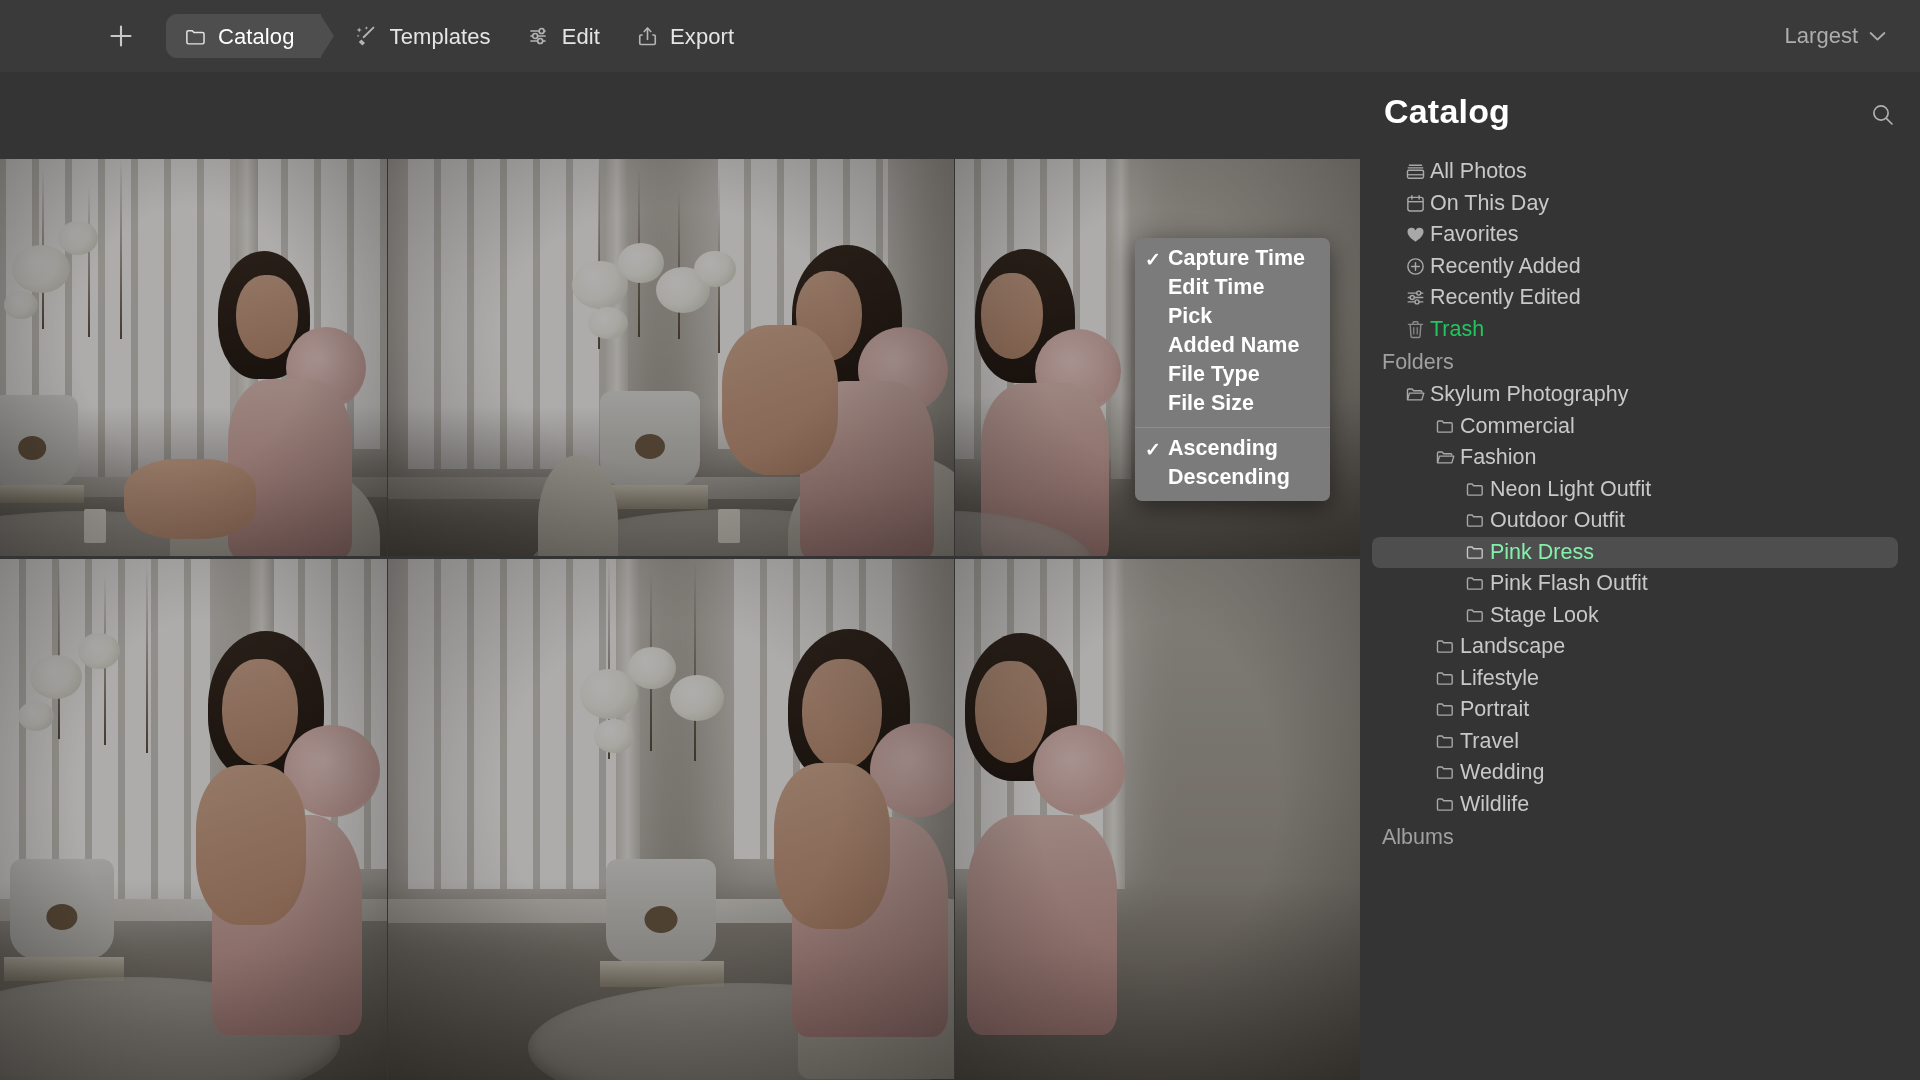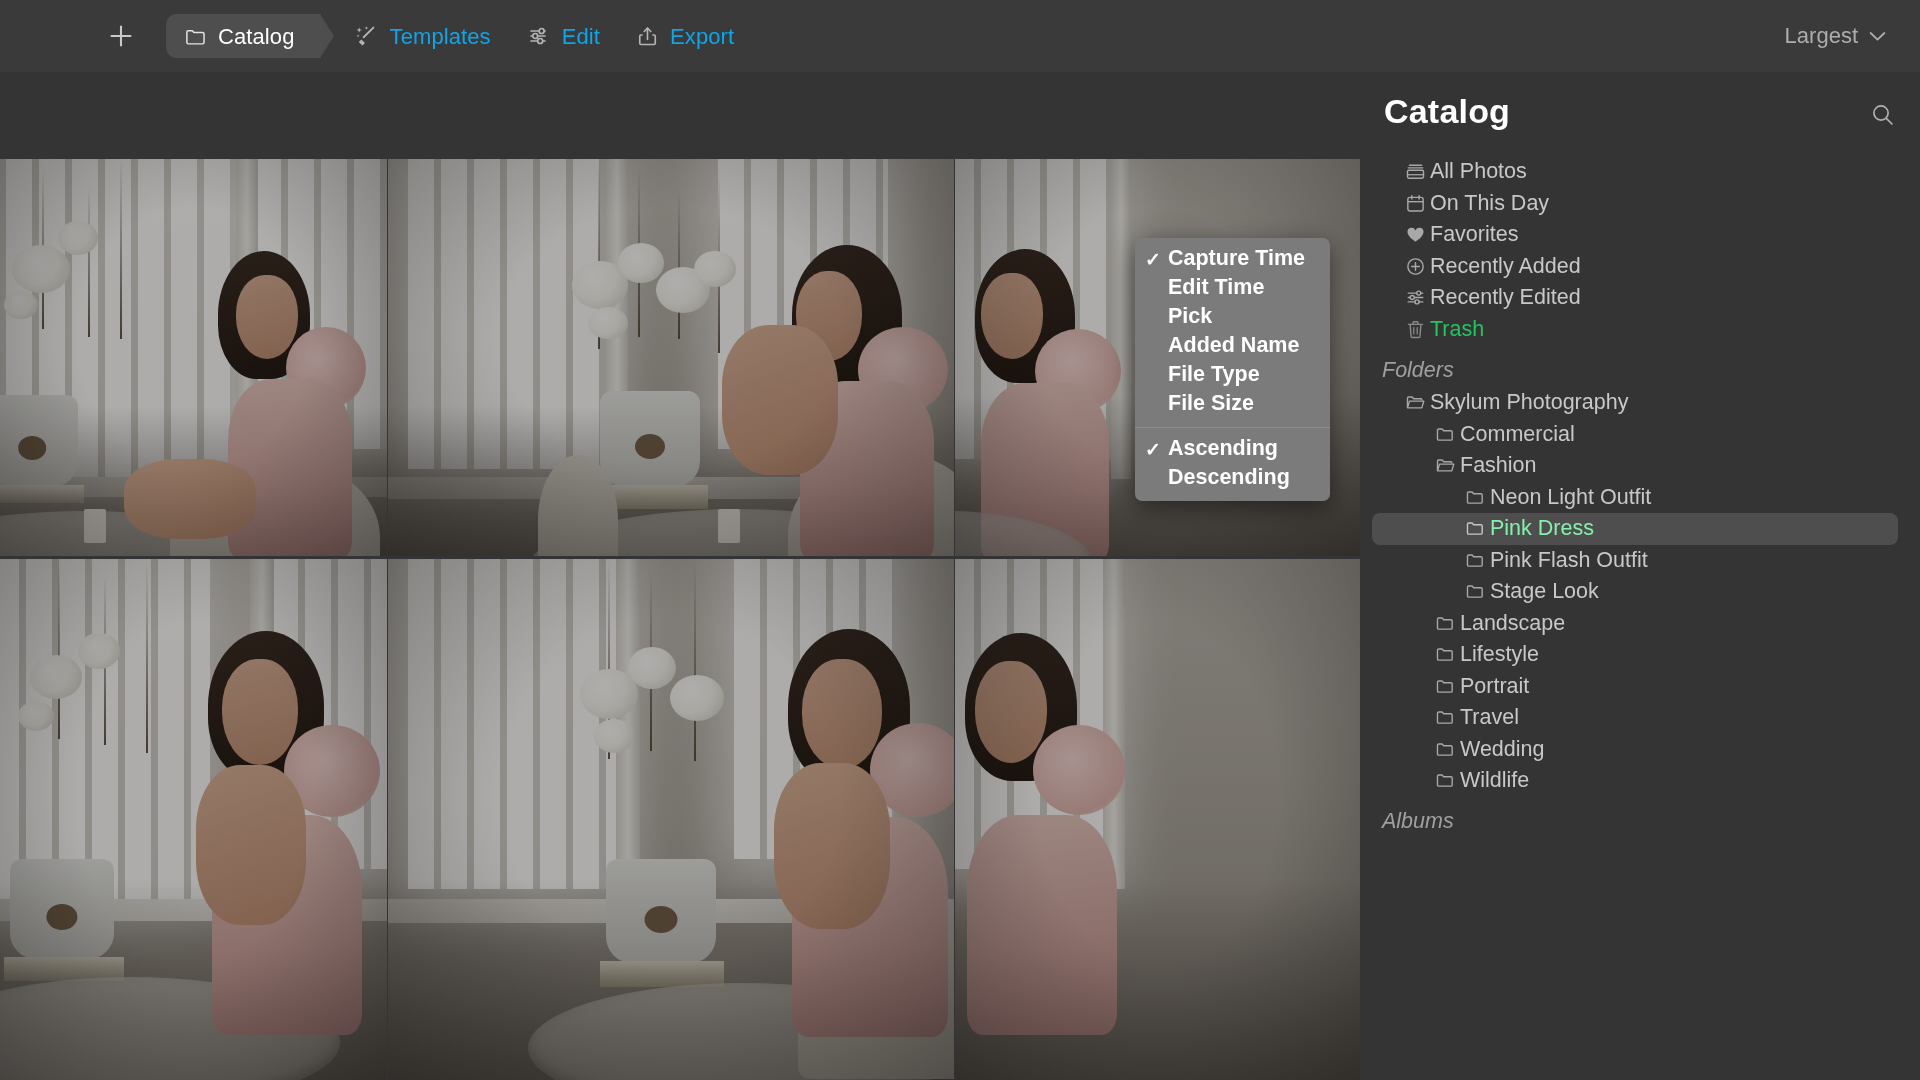--- a/index.html
+++ b/index.html
@@ -15,21 +15,21 @@
   
   #toolbar {
     position:absolute; left:0; top:0; width:1920px; height:72px;
     background:#3a3a3a;
     display:flex; align-items:center;
   }
   #toolbar-left { display:flex; align-items:center; padding-left:98px; gap:0; }
   .tb-item {
     display:flex; align-items:center; gap:11px;
     height:44px; padding:0 18px;
-    color:#0ea5e9; font-size:22px; letter-spacing:.1px;
+    color:#e5e5e5; font-size:22px; letter-spacing:.1px;
     white-space:nowrap; cursor:pointer;
   }
   .tb-item .lbl { line-height:1; position:relative; top:1px; }
   #add-btn {
     width:46px; height:44px; display:flex; align-items:center; justify-content:center;
     cursor:pointer; margin-right:22px;
   }
   .tab-active {
     background:#4e4e4e;
     color:#fff;
@@ -186,22 +186,21 @@
   .sb-row .txt {
     color:#c8c8c8; font-size:21.5px; line-height:1; white-space:nowrap;
     position:relative; top:0px;
   }
   .sb-row.dim .txt { color:#22c55e; }
   .sb-row.sel { background:#4e4e4e; }
   .sb-row.sel .txt { color:#86efac; }
   .sb-section {
     color:#a0a0a0; font-size:21.5px;
     padding-left:22px; height:34px; display:flex; align-items:center;
-    margin-top:8px;
-    font-style:italic;
+    margin-top:0;
   }
   .ind1 { padding-left:28px; }
   .ind2 { padding-left:58px; }
   .ind3 { padding-left:88px; }
 </style>
 </head>
 <body>
 
 <div id="app">
 
@@ -582,20 +581,28 @@
 
       <div class="sb-row ind3">
         <span class="ico">
           <svg width="21" height="21" viewBox="0 0 22 22">
             <path d="M2.6 6.6 a1.3 1.3 0 0 1 1.3-1.3 h3.6 l1.5 1.8 h7.7 a1.3 1.3 0 0 1 1.3 1.3 v7.2 a1.3 1.3 0 0 1-1.3 1.3 H3.9 a1.3 1.3 0 0 1-1.3-1.3z" fill="none" stroke="#a8a8a8" stroke-width="1.45" stroke-linejoin="round"></path>
           </svg>
         </span>
         <span class="txt">Neon Light Outfit</span>
       </div>
 
+      <div class="sb-row ind3">
+        <span class="ico">
+          <svg width="21" height="21" viewBox="0 0 22 22">
+            <path d="M2.6 6.6 a1.3 1.3 0 0 1 1.3-1.3 h3.6 l1.5 1.8 h7.7 a1.3 1.3 0 0 1 1.3 1.3 v7.2 a1.3 1.3 0 0 1-1.3 1.3 H3.9 a1.3 1.3 0 0 1-1.3-1.3z" fill="none" stroke="#a8a8a8" stroke-width="1.45" stroke-linejoin="round"></path>
+          </svg>
+        </span>
+        <span class="txt">Outdoor Outfit</span>
+      </div>
 
       <div class="sb-row ind3 sel">
         <span class="ico">
           <svg width="21" height="21" viewBox="0 0 22 22">
             <path d="M2.6 6.6 a1.3 1.3 0 0 1 1.3-1.3 h3.6 l1.5 1.8 h7.7 a1.3 1.3 0 0 1 1.3 1.3 v7.2 a1.3 1.3 0 0 1-1.3 1.3 H3.9 a1.3 1.3 0 0 1-1.3-1.3z" fill="none" stroke="#c7c7c7" stroke-width="1.45" stroke-linejoin="round"></path>
           </svg>
         </span>
         <span class="txt">Pink Dress</span>
       </div>
 

